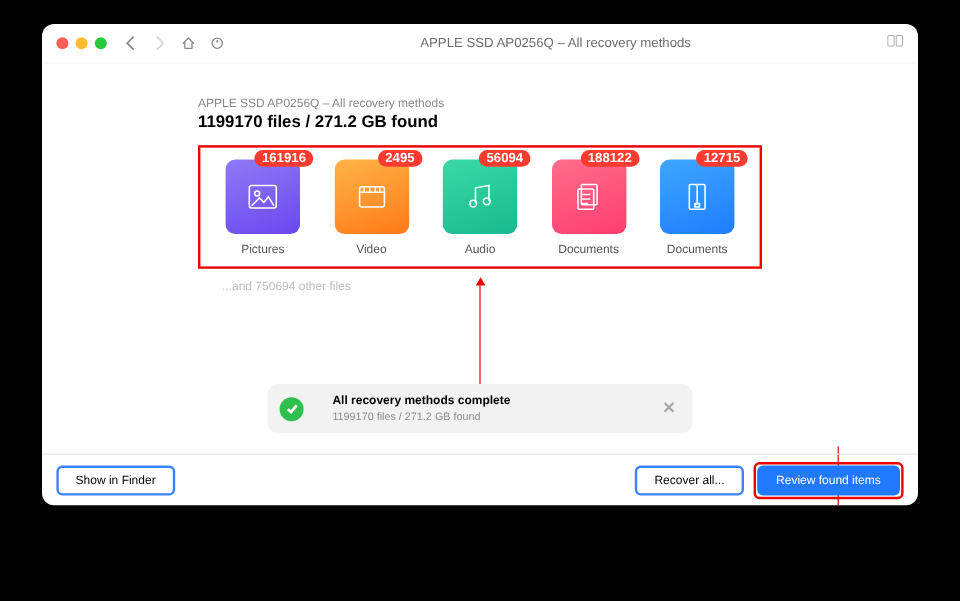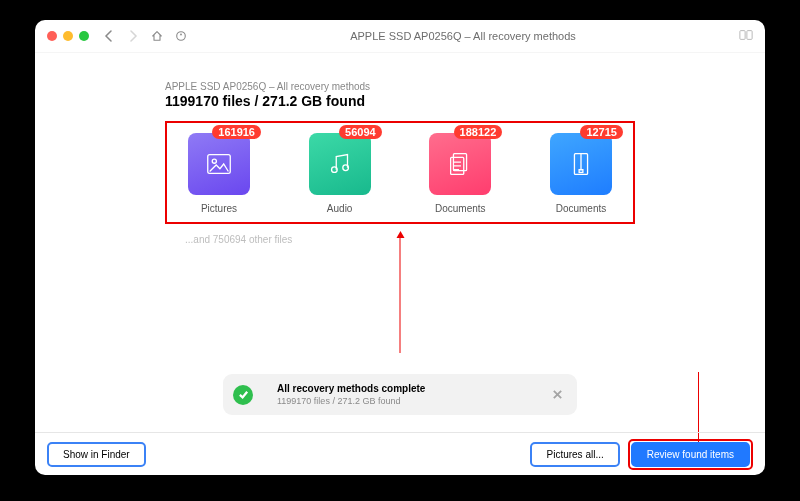--- a/index.html
+++ b/index.html
@@ -1,17 +1,17 @@
 <!DOCTYPE html>
 <html><head>
 <meta charset="utf-8">
 <style>
   html,body{margin:0;padding:0;background:#000;font-family:-apple-system,"Helvetica Neue",Arial,sans-serif;}
   .stage{width:800px;height:501px;margin:0 auto;position:relative;}
-  .window{position:absolute;left:35px;top:20px;width:730px;height:455px;background:#fff;border-radius:10px;box-shadow:0 6px 30px rgba(0,0,0,.35);overflow:hidden;}
+  .window{position:absolute;left:35px;top:20px;width:730px;height:401px;background:#fff;border-radius:10px;box-shadow:0 6px 30px rgba(0,0,0,.35);overflow:hidden;}
   
   .toolbar{height:32px;display:flex;align-items:center;padding:0 12px;border-bottom:1px solid rgba(0,0,0,.04);}
   .dots{display:flex;gap:6px;}
   .dot{width:10px;height:10px;border-radius:50%;}
   .dot.red{background:#ff5f57;}
   .dot.yel{background:#febc2e;}
   .dot.grn{background:#28c840;}
   .tb-icons{display:flex;align-items:center;gap:12px;margin-left:14px;color:#8a8a8a;}
   .tb-icons svg{width:12px;height:12px;}
   .tb-icons span svg{display:block;}
@@ -111,20 +111,30 @@
             <div class="tile g-purple">
               <svg viewBox="0 0 32 32">
                   <rect x="4" y="6" width="24" height="20" rx="2"></rect>
                   <circle cx="11" cy="13" r="2.2"></circle>
                   <path d="M6 24l7-7 4 4 4-5 5 8"></path>
                 </svg>
             </div>
             <div class="clabel">Pictures</div>
           </div>
 
+          <div class="card">
+            <div class="badge">2495</div>
+            <div class="tile g-orange">
+              <svg viewBox="0 0 32 32">
+                  <rect x="5" y="7" width="22" height="18" rx="2"></rect>
+                  <path d="M5 12h22M9 7v5M14 7v5M19 7v5M23 7v5"></path>
+                </svg>
+            </div>
+            <div class="clabel">Video</div>
+          </div>
 
           <div class="card">
             <div class="badge">56094</div>
             <div class="tile g-teal">
               <svg viewBox="0 0 32 32">
                   <path d="M12 22V8l12-2v14"></path>
                   <circle cx="10" cy="22" r="3"></circle>
                   <circle cx="22" cy="20" r="3"></circle>
                 </svg>
             </div>
@@ -176,20 +186,20 @@
       <div class="st-x">
         <svg viewBox="0 0 12 12">
             <path d="M2 2l8 8M10 2l-8 8" fill="none"></path>
           </svg>
       </div>
     </div>
 
     <div class="bar">
       <button class="btn">Show in Finder</button>
       <div class="spacer"></div>
-      <button class="btn" style="margin-right:8px">Pictures all...</button>
+      <button class="btn" style="margin-right:8px">Recover all...</button>
       <span class="hl">
         <button class="btn primary">Review found items</button>
       </span>
     </div>
 
   </div>
 </div>
 
 </body></html>

